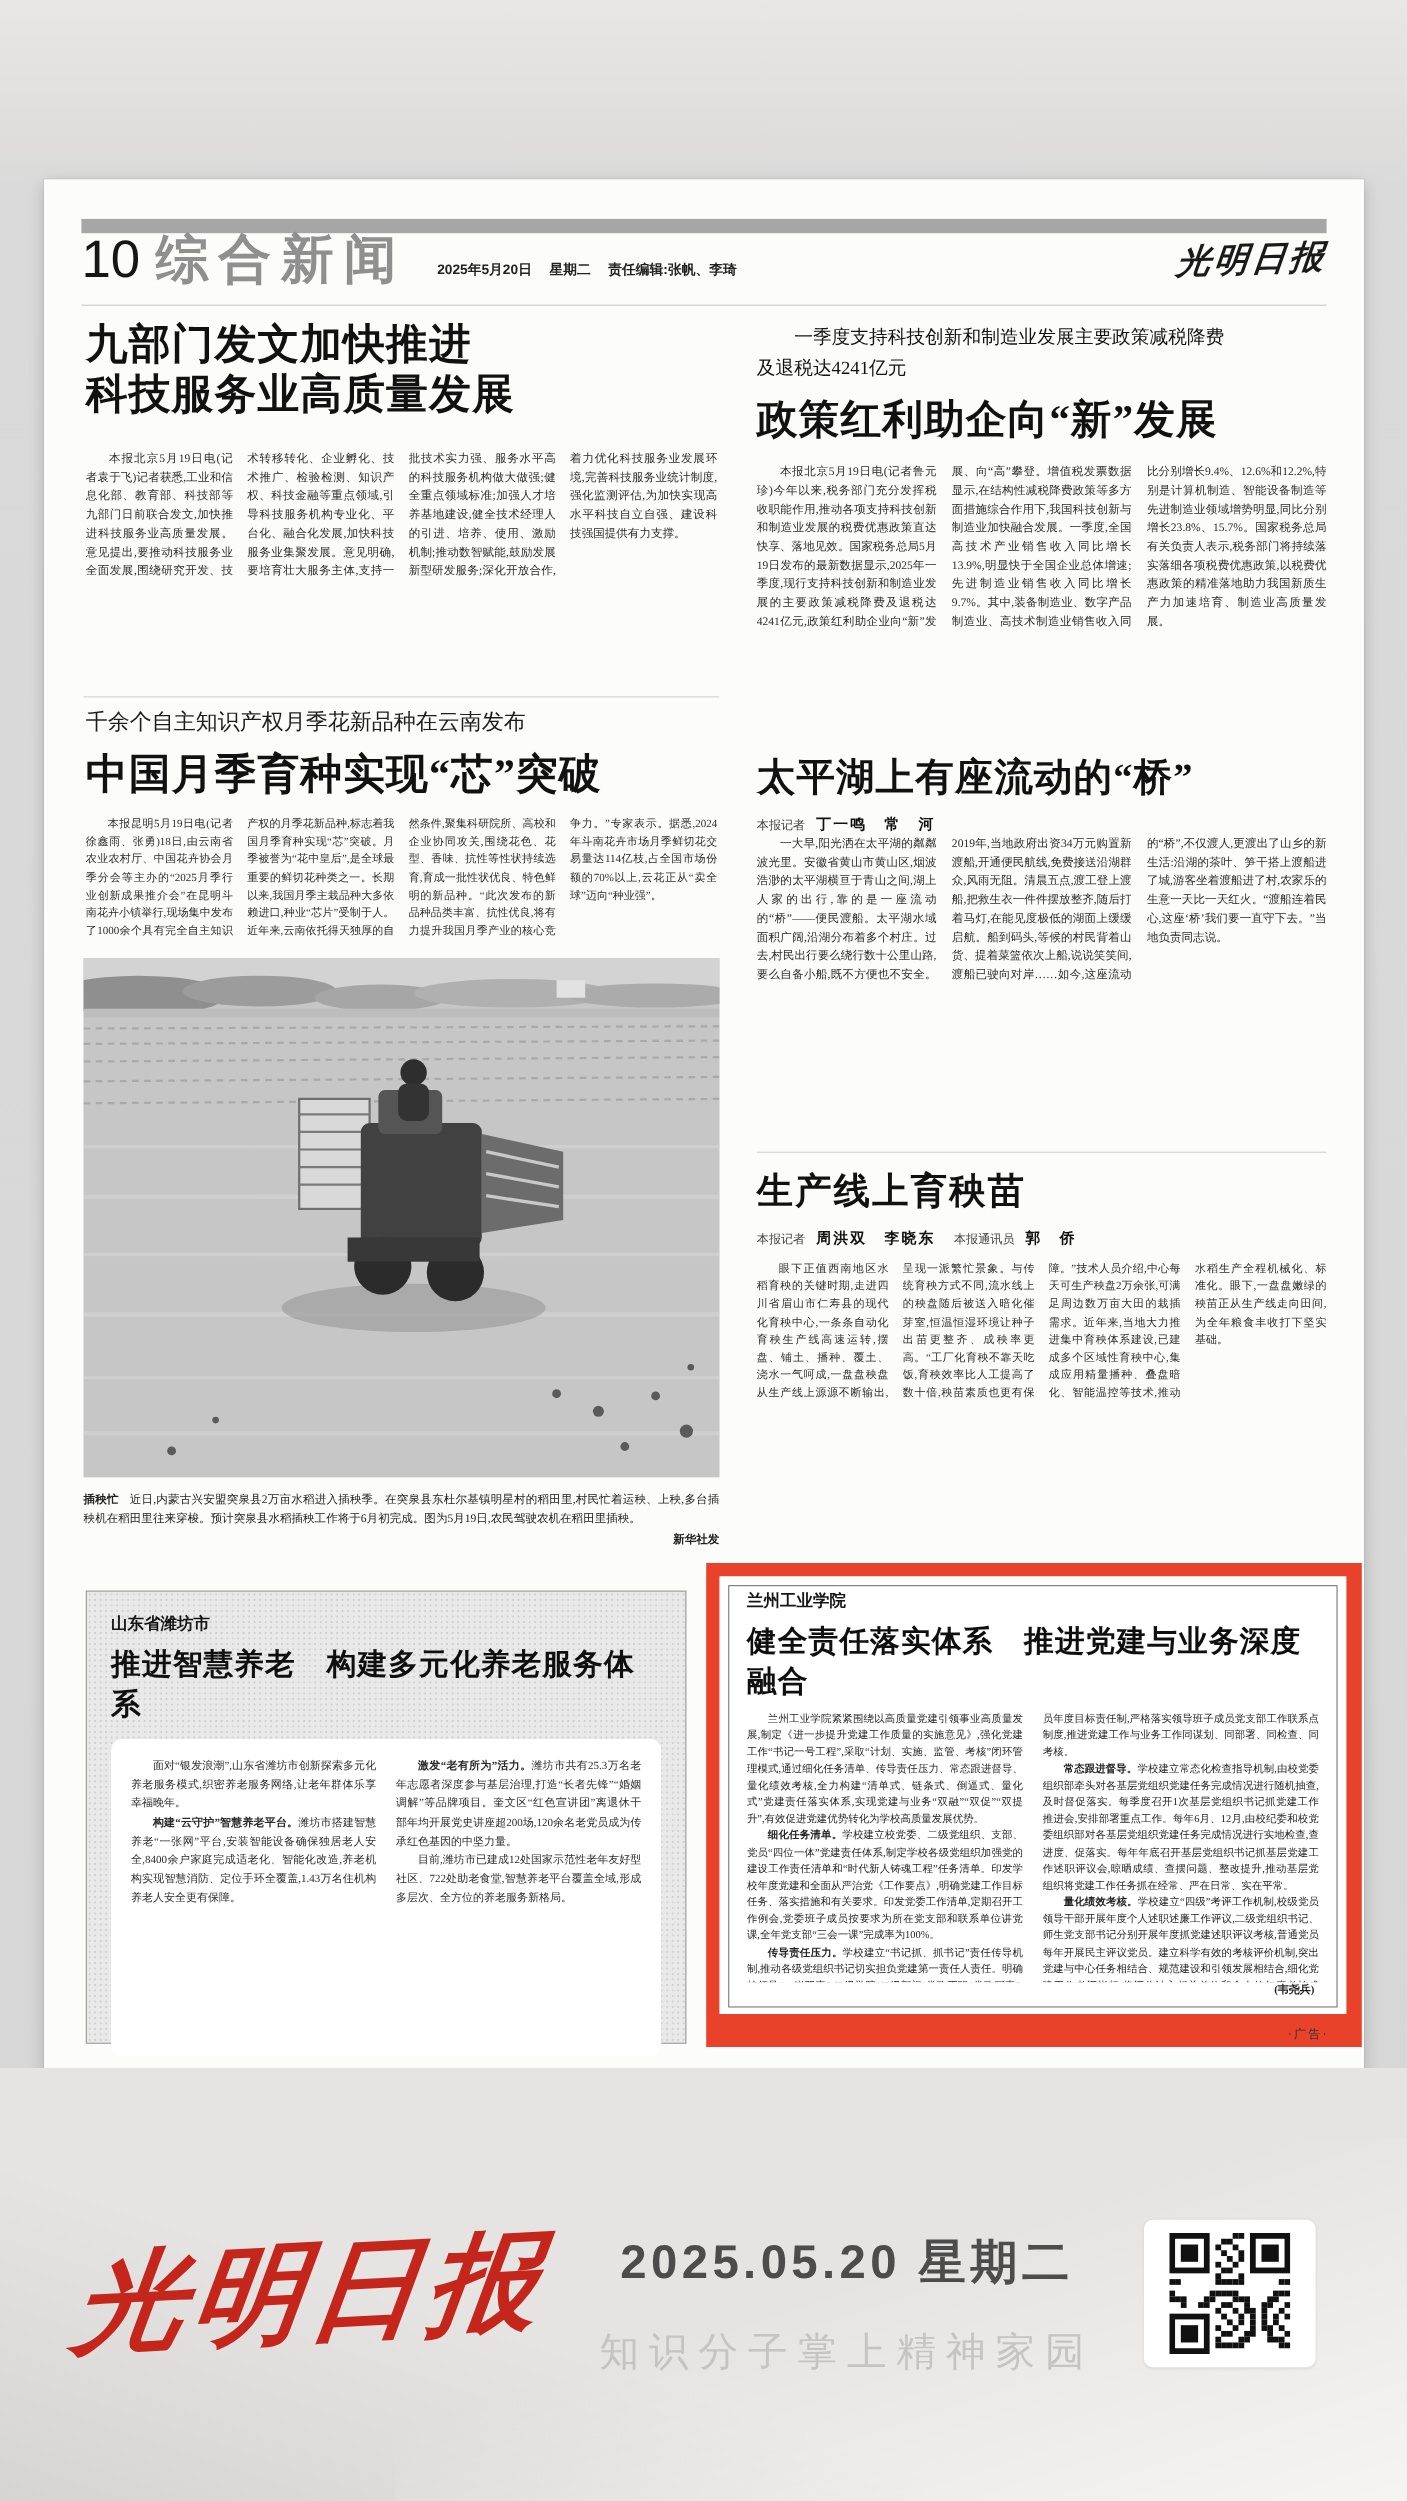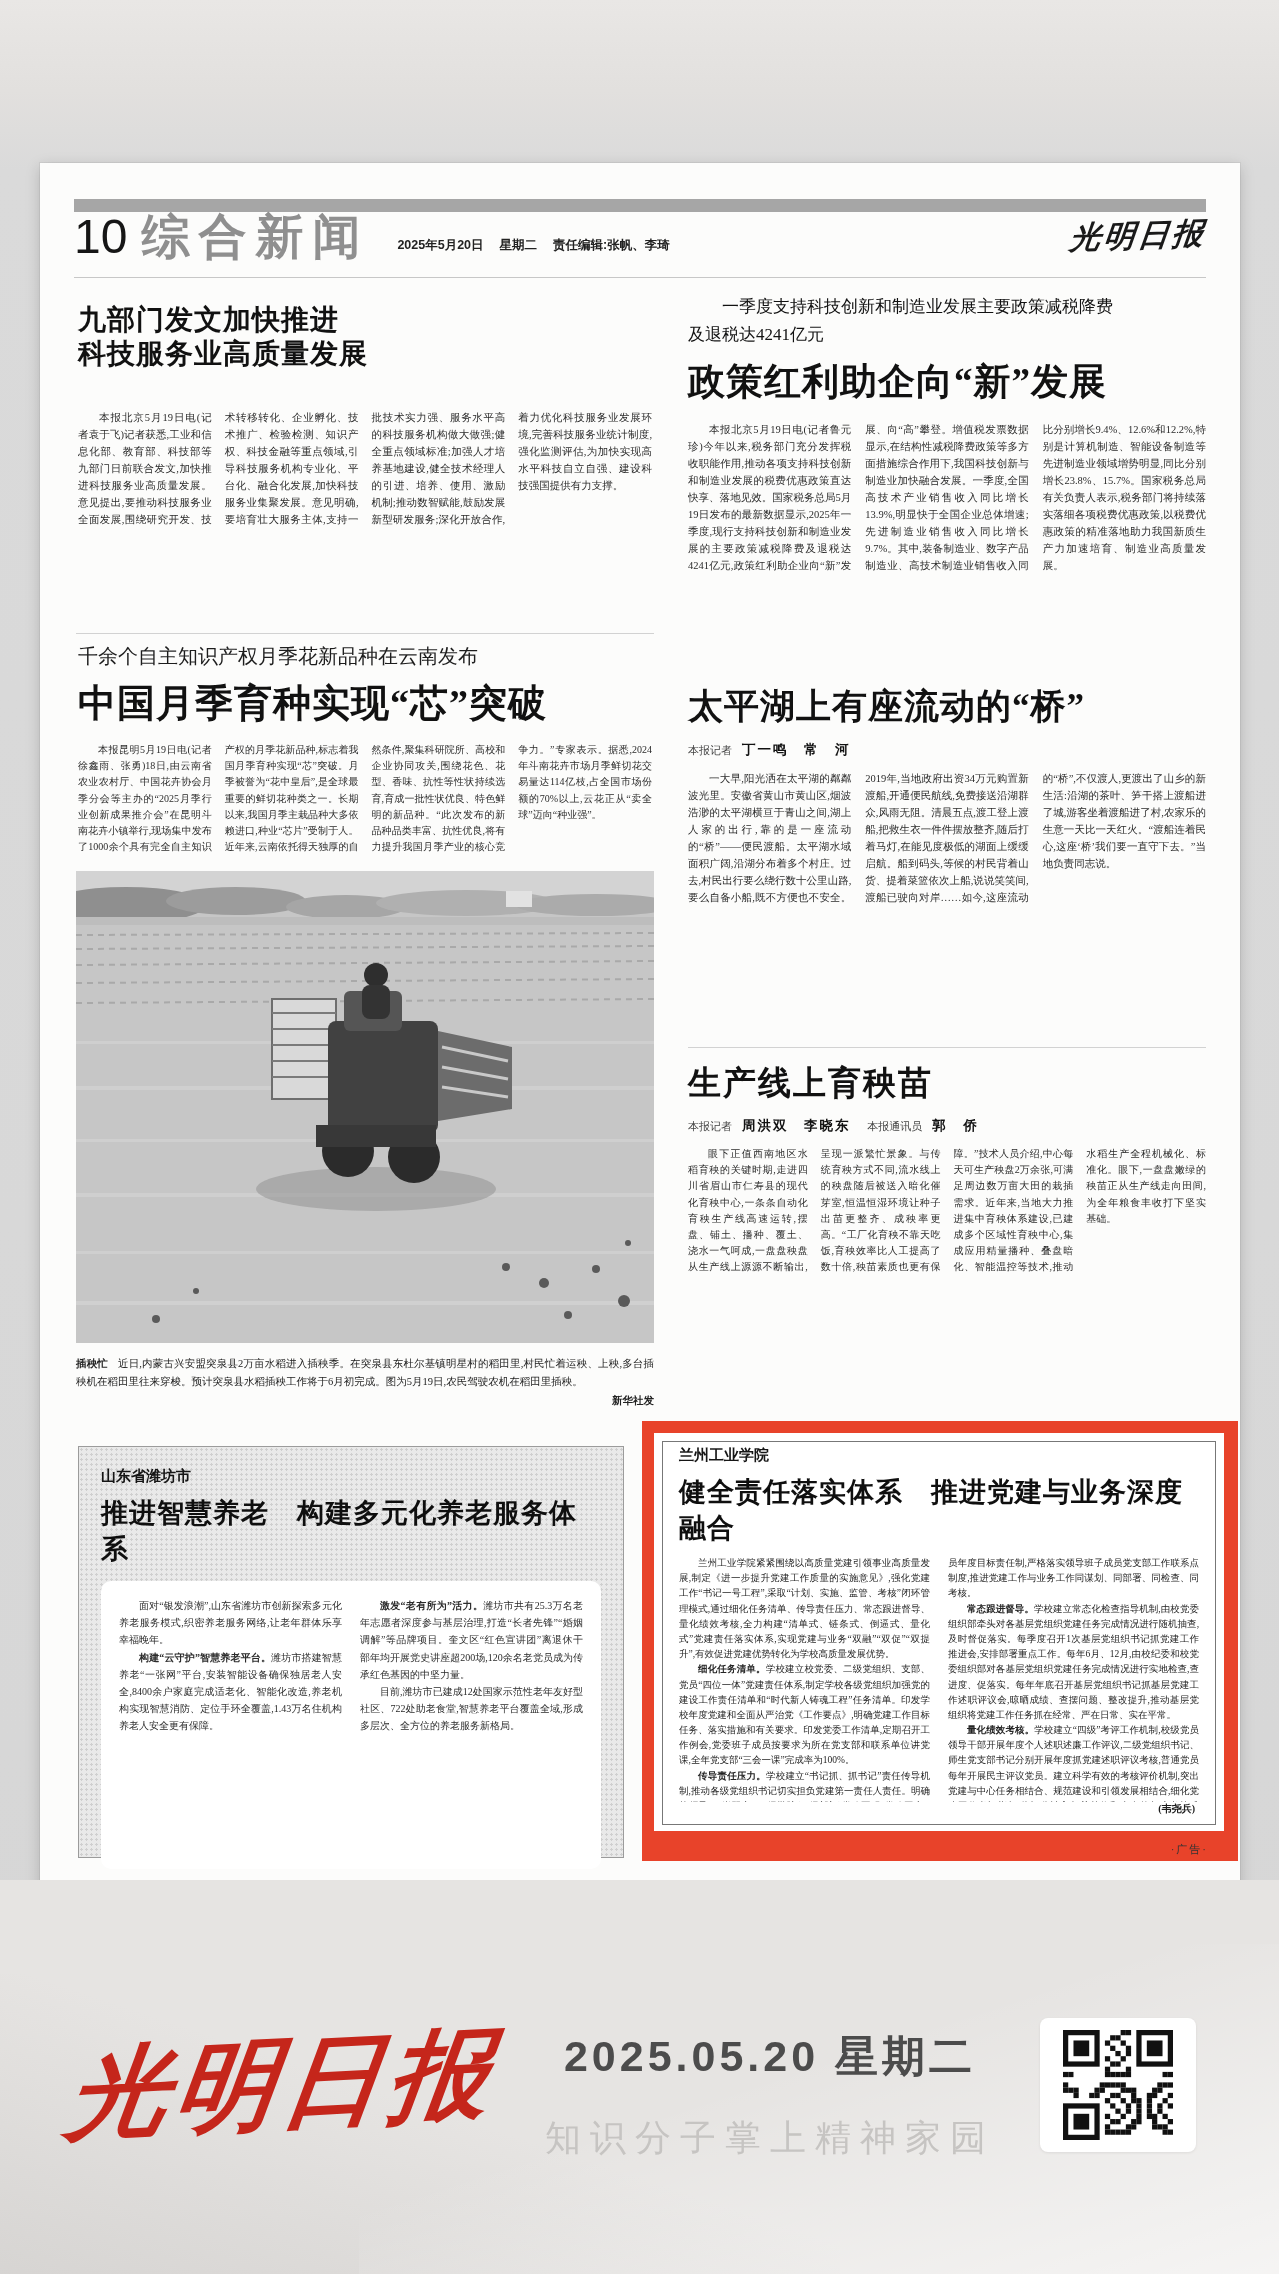--- a/index.html
+++ b/index.html
@@ -21,41 +21,41 @@
   .page-num { font-family:"Liberation Sans","DejaVu Sans",sans-serif; font-weight:400; font-size:48px; line-height:1; color:#161616; }
   .section-title { font-size:48px; line-height:1; font-weight:bold; color:#8f8f8f; letter-spacing:9px; margin-left:14px; }
   .dateline { margin-left:28px; padding-bottom:7px; font-size:12.5px; font-weight:bold; color:#222;
               font-family:"Liberation Sans","DejaVu Sans",sans-serif; }
   .dateline span { margin-right:16px; }
   .masthead { position:absolute; right:34px; top:52px; font-size:31px; font-weight:bold; font-style:italic;
               transform:skewX(-8deg) rotate(-2deg); color:#1a1a1a; letter-spacing:3px; }
   .hairline { position:absolute; height:1px; background:#c7c7c7; }
   
   .hl { font-weight:bold; color:#111; }
-  .lead-hl { position:absolute; left:38px; top:140px; font-size:28px; line-height:1.2; letter-spacing:1px; }
+  .lead-hl { position:absolute; left:38px; top:128px; font-size:38px; line-height:1.2; letter-spacing:1px; }
   .body-text { font-size:10.5px; line-height:1.62; text-align:justify; color:#2b2b2b; overflow:hidden; }
   .body-text p { text-indent:2em; }
   .cols4 { column-count:4; column-gap:13px; }
   .cols3 { column-count:3; column-gap:14px; }
   .cols2 { column-count:2; column-gap:18px; }
   .lead-body { position:absolute; left:38px; top:246px; width:574px; height:212px; }
   .policy { position:absolute; left:648px; top:130px; width:518px; }
   .kicker { font-size:17px; line-height:1.65; color:#111; }
   .kicker .ind { display:block; text-indent:2em; }
   .policy-hl { font-size:37px; margin-top:8px; letter-spacing:1px; }
   .policy-body { margin-top:14px; height:258px; }
   .rose { position:absolute; left:38px; top:480px; width:574px; }
   .rose-kicker { font-size:20px; font-weight:500; color:#1d1d1d; }
   .rose-hl { font-size:38px; margin-top:8px; letter-spacing:1px; }
   .rose-body { margin-top:13px; height:128px; font-size:10px; }
   .lake { position:absolute; left:648px; top:520px; width:518px; }
   .lake-hl { font-size:35px; letter-spacing:1px; }
   .byline { margin-top:11px; font-size:11px; color:#444; }
   .byline b { font-size:13.5px; color:#111; margin-left:10px; letter-spacing:2px; }
-  .lake-body { margin-top:11px; height:250px; }
+  .lake-body { height:250px; }
   .seed { position:absolute; left:648px; top:898px; width:518px; }
   .seed-hl { font-size:33px; letter-spacing:2px; }
   .seed-body { margin-top:11px; height:244px; font-size:10px; }
   
   .photo { position:absolute; left:36px; top:708px; width:578px; height:472px; background:#c4c4c4; }
   .photo svg { display:block; width:100%; height:100%; }
   .caption { position:absolute; left:36px; top:1192px; width:578px; font-size:10.5px; line-height:1.7; text-align:justify; color:#222; }
   .caption b { margin-right:10px; }
   .caption .credit { display:block; text-align:right; font-weight:bold; margin-top:1px; }
   

